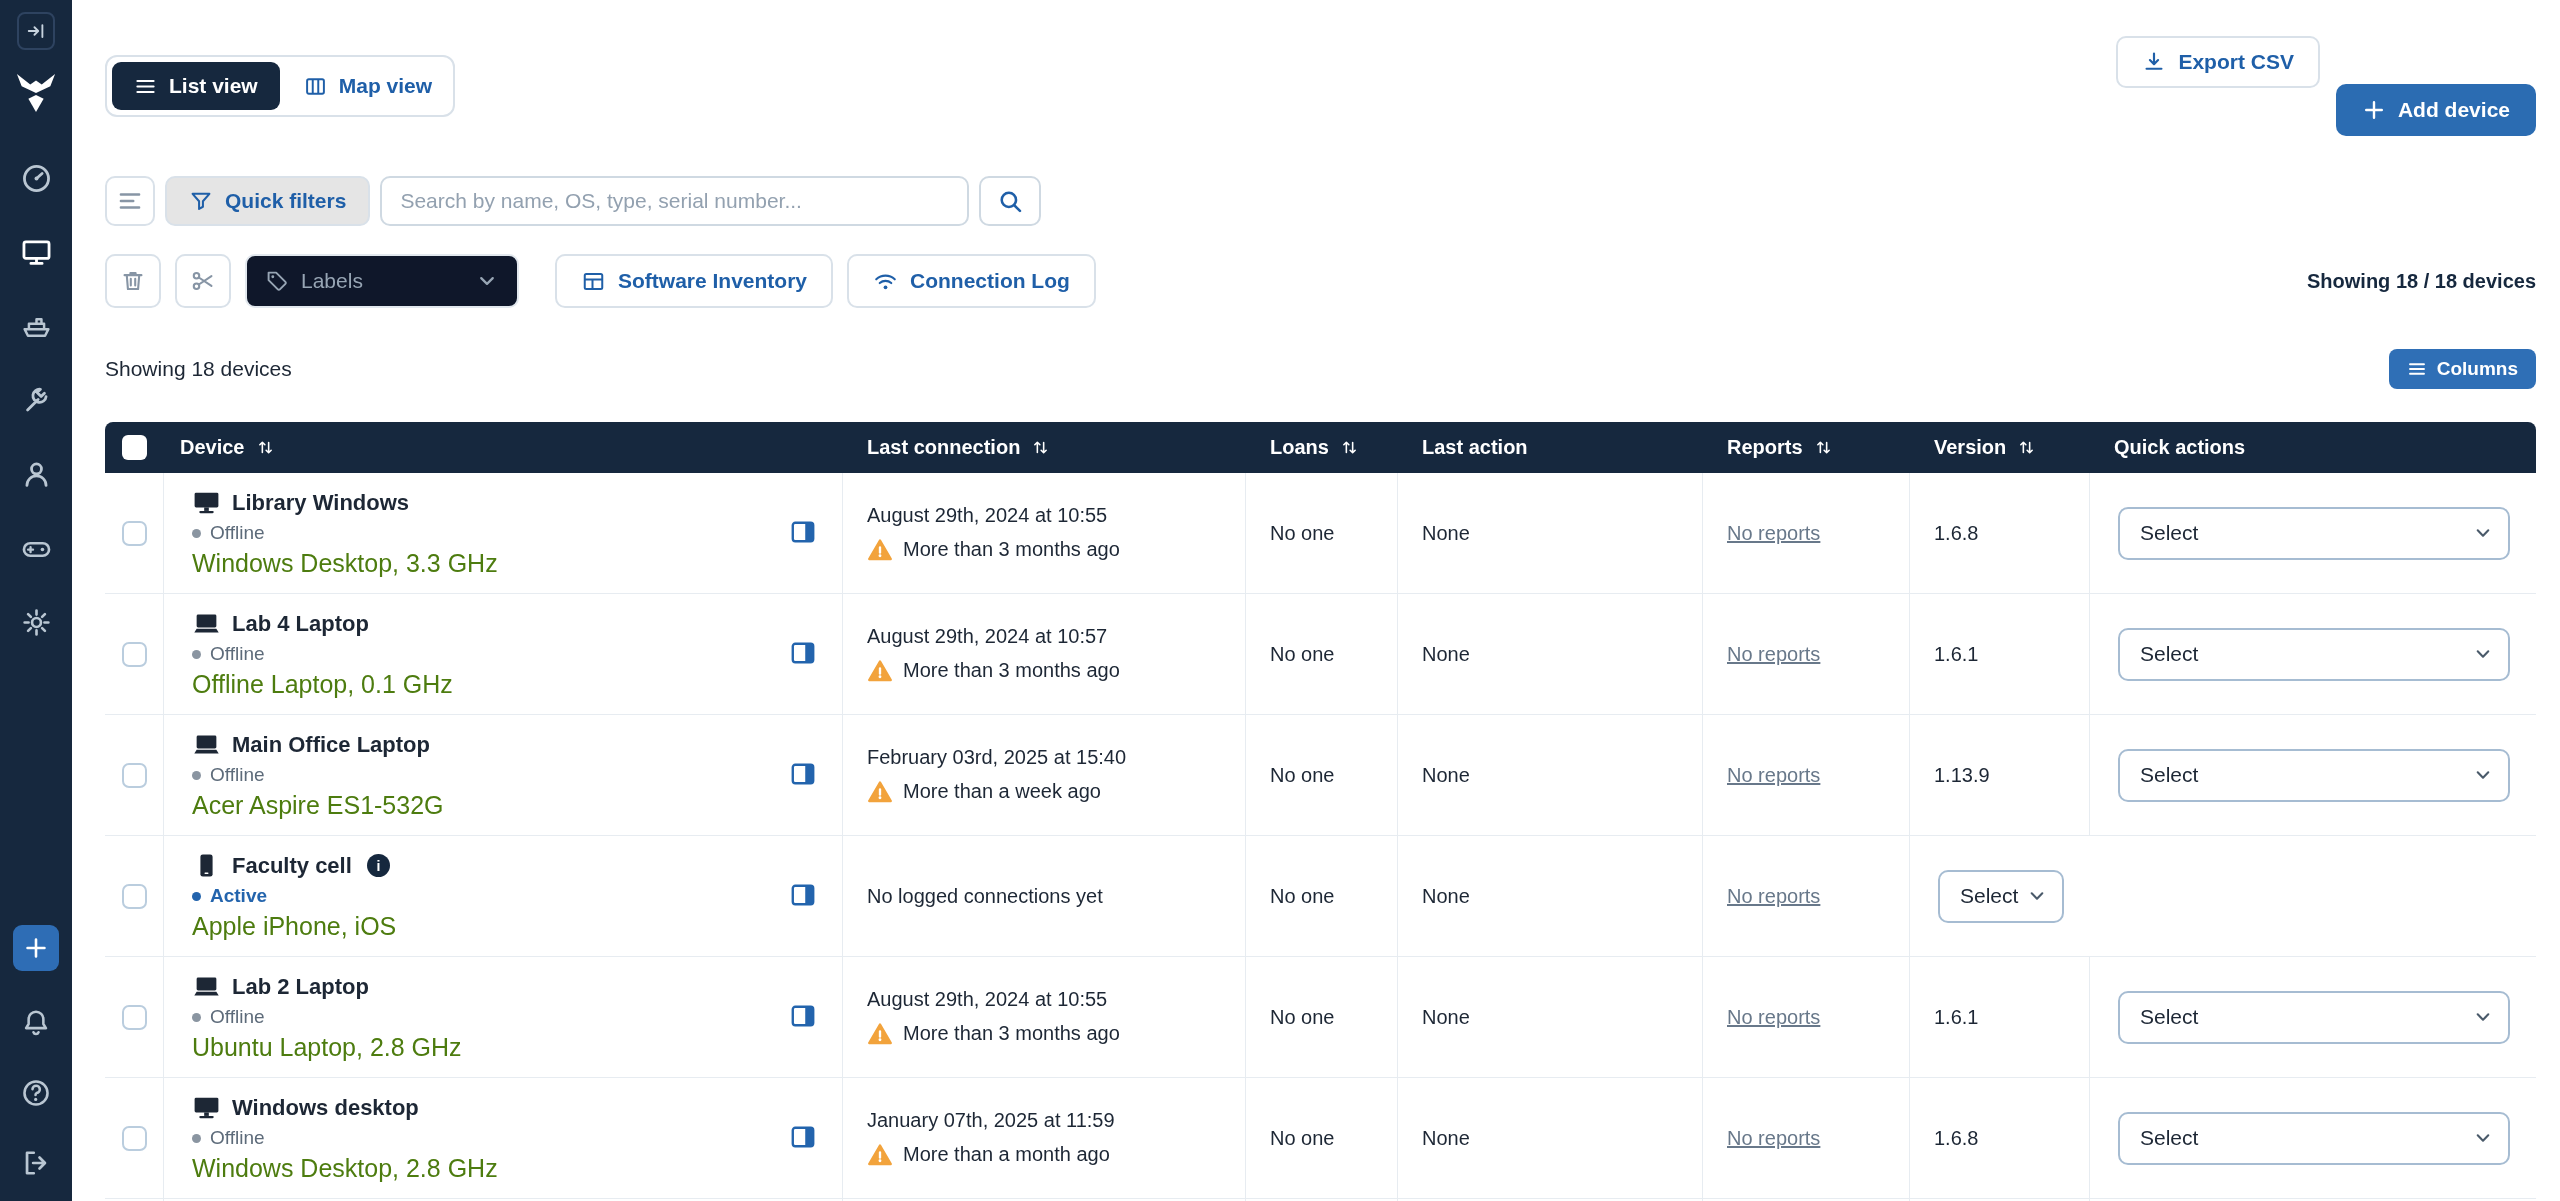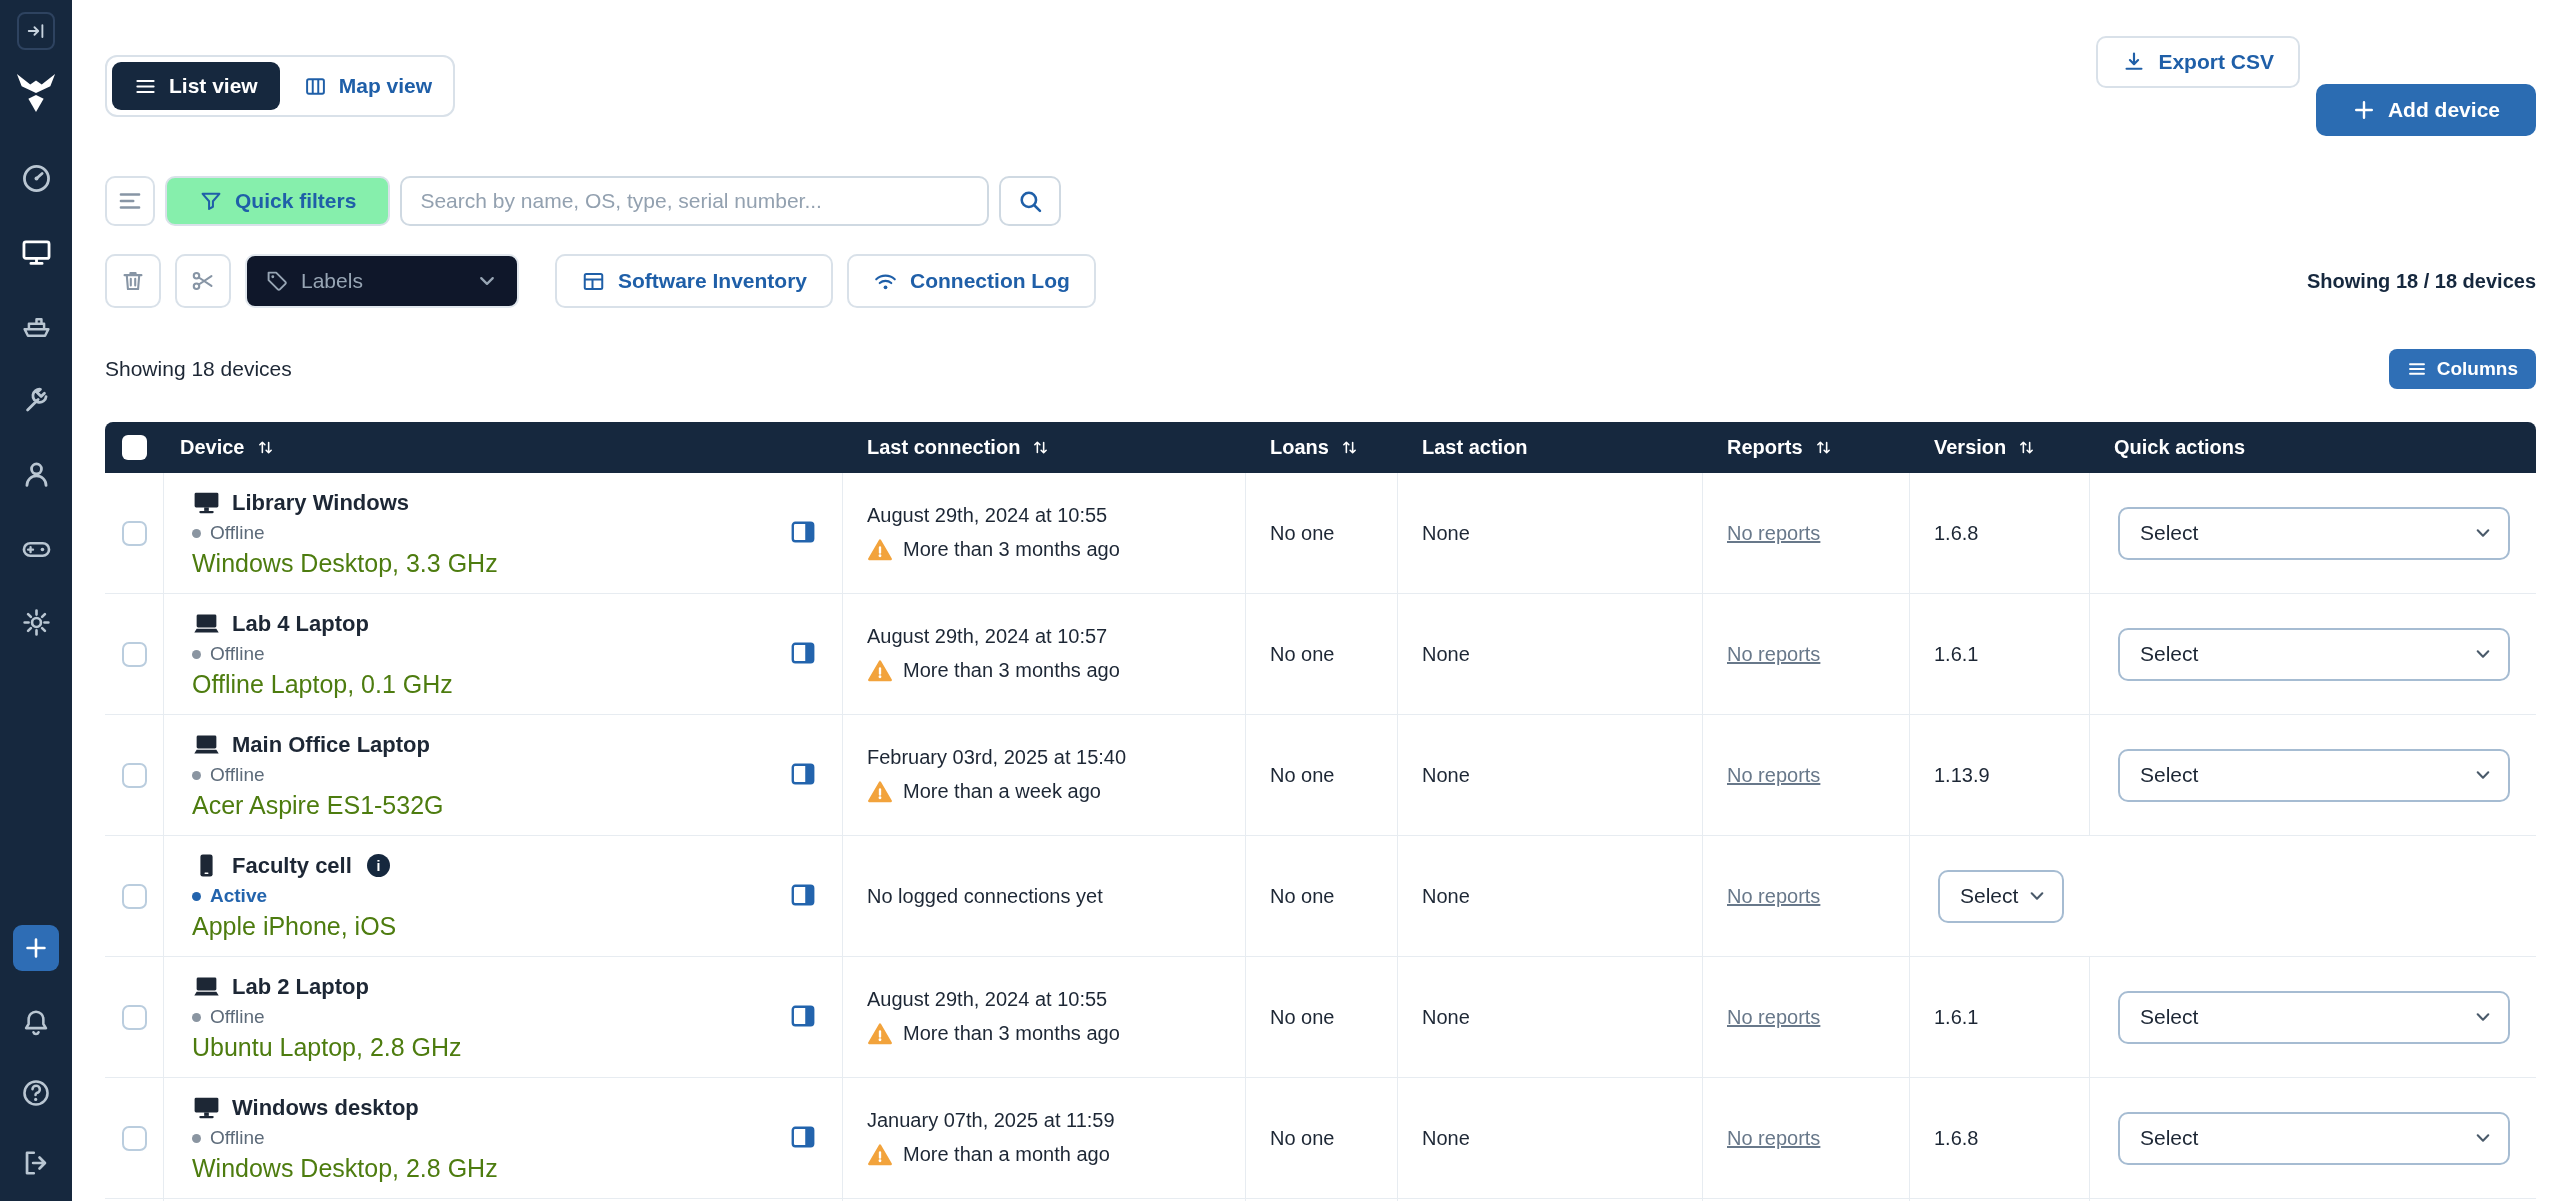--- a/index.html
+++ b/index.html
@@ -42,29 +42,29 @@
   .btn { display:inline-flex; align-items:center; gap:12px; }
   .btn-list { background:#16283E; color:#fff; border:none; border-radius:9px;
               height:48px; padding:0 22px; font-size:21px; font-weight:700; }
   .btn-list .icon svg, .btn-map .icon svg { width:23px; height:23px; }
   .btn-map { background:transparent; color:#1F5FA8; border:none; height:48px;
              padding:0 16px; font-size:21px; font-weight:700; }
   .topbar-right { margin-left:auto; display:flex; gap:16px; }
   .btn-outline { background:#fff; border:2px solid #D9E1E9; border-radius:10px; height:52px;
                  padding:0 24px; color:#1F5FA8; font-size:21px; font-weight:700; }
   .btn-primary { background:#2B6CB2; border:none; border-radius:10px; height:52px;
-                 padding:0 36px; color:#fff; font-size:21px; font-weight:700;margin-top:48px; }
+                 padding:0 26px; color:#fff; font-size:21px; font-weight:700;margin-top:48px; }
   .btn-outline .icon svg, .btn-primary .icon svg { width:24px; height:24px; }
 
   .search-row { margin-top:40px; display:flex; align-items:center; gap:10px; }
   .icon-btn { width:50px; height:50px; border:2px solid #D9E1E9; border-radius:10px;
               background:#fff; color:#8795A5; display:flex; align-items:center; justify-content:center; }
   .icon-btn .icon svg { width:26px; height:26px; }
-  .btn-quick { height:50px; border:2px solid #D9E1E9; border-radius:10px; background:#86efac;
-               color:#1F5FA8; font-size:21px; font-weight:700; padding:0 32px; }
+  .btn-quick { height:50px; border:2px solid #D9E1E9; border-radius:10px; background:#e5e5e5;
+               color:#1F5FA8; font-size:21px; font-weight:700; padding:0 22px; }
   .btn-quick .icon svg { width:24px; height:24px; }
   .search-input { width:589px; height:50px; border:2px solid #CFD9E2; border-radius:10px;
                   padding:0 18px; font-size:21px; color:#1D2735; outline:none; background:#fff; }
   .search-input::placeholder { color:#93A1B0; }
   .search-btn { width:62px; height:50px; border:2px solid #CFD9E2; border-radius:10px;
                 background:#fff; color:#1F5FA8; display:flex; align-items:center; justify-content:center; }
   .search-btn .icon svg { width:27px; height:27px; }
 
   .actions-row { margin-top:28px; display:flex; align-items:center; gap:14px; }
   .icon-btn.lg { width:56px; height:54px; }

